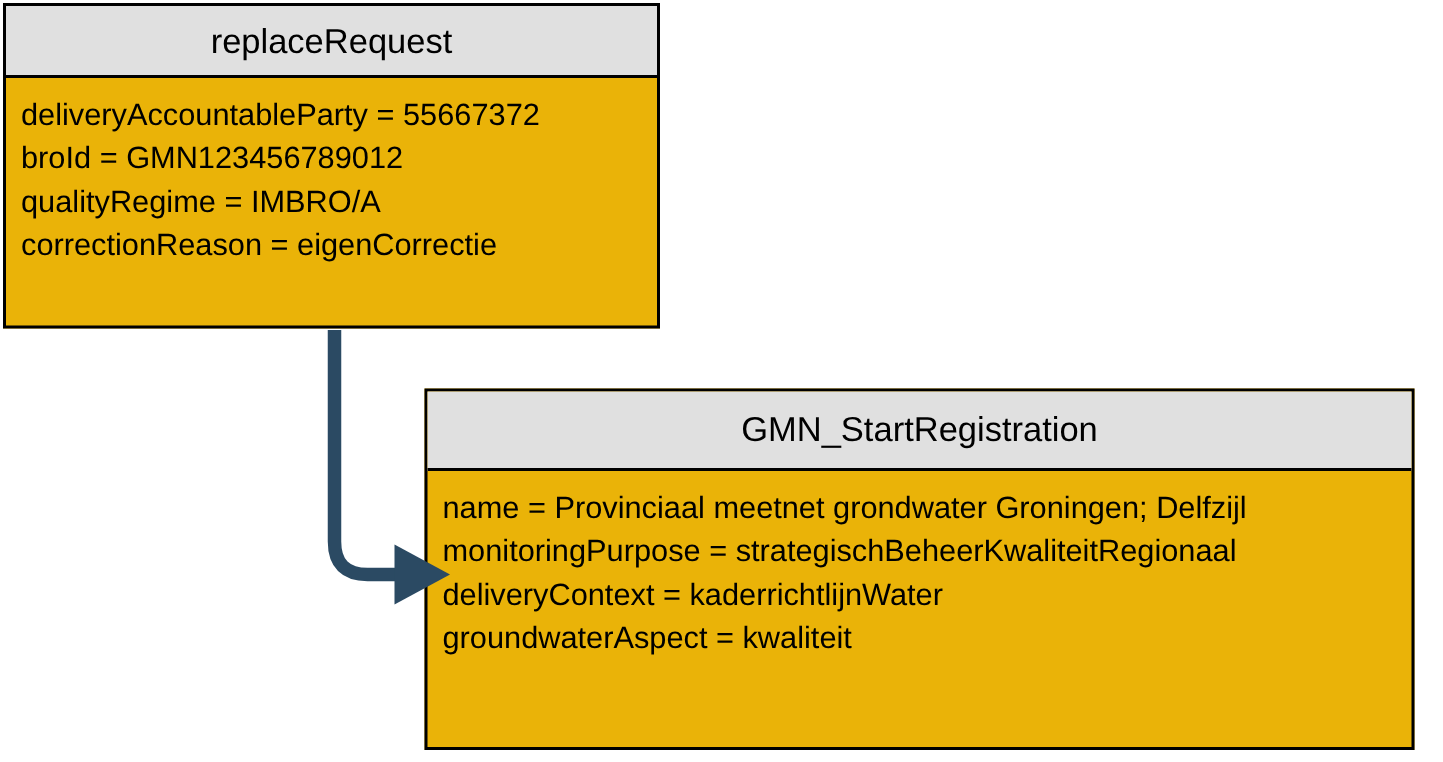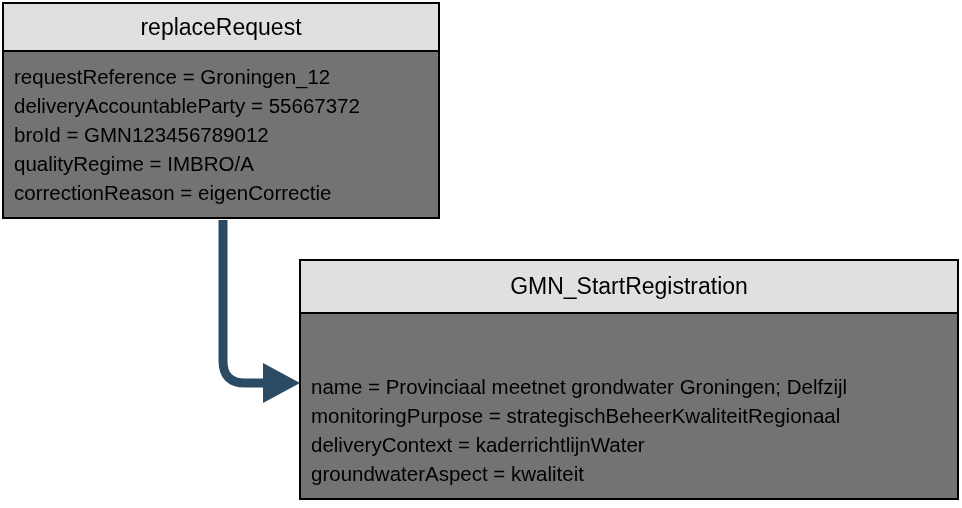--- a/index.html
+++ b/index.html
@@ -10,21 +10,21 @@
     color: #000000;
     position: relative;
     overflow: hidden;
   }
   .canvas { position: absolute; inset: 0; width: 962px; height: 508px; }
 
   .class-box {
     position: absolute;
     box-sizing: border-box;
     border: 2.5px solid #000000;
-    background: #737373;
+    background: #eab308;
     display: flex;
     flex-direction: column;
   }
   .class-box .header {
     box-sizing: border-box;
     background: #e0e0e0;
     border-bottom: 2.5px solid #000000;
     display: flex;
     align-items: center;
     justify-content: center;
@@ -41,41 +41,40 @@
     padding: 10px 4px 8px 10px;
     font-size: 20.5px;
     line-height: 29px;
     white-space: nowrap;
     overflow: hidden;
   }
 
   #box-replace-request { left: 2px; top: 2px; width: 438px; height: 217px; }
   #box-replace-request .header { height: 48px; }
 
-  #box-gmn-start-registration { left: 299px; top: 259px; width: 660px; height: 241px; gap: 48px; }
+  #box-gmn-start-registration { left: 283px; top: 259px; width: 660px; height: 241px; }
   #box-gmn-start-registration .header { height: 53px; }
 
   #connector-svg {
     position: absolute;
     left: 0; top: 0;
     width: 962px; height: 508px;
     pointer-events: none;
   }
 </style>
 </head>
 <body>
 
 <div class="canvas">
 
   <div class="class-box" id="box-replace-request">
     <div class="header">
       <span class="title">replaceRequest</span>
     </div>
     <div class="attributes">
-      <div>requestReference = Groningen_12</div>
       <div>deliveryAccountableParty = 55667372</div>
       <div>broId = GMN123456789012</div>
       <div>qualityRegime = IMBRO/A</div>
       <div>correctionReason = eigenCorrectie</div>
     </div>
   </div>
 
   <div class="class-box" id="box-gmn-start-registration">
     <div class="header">
       <span class="title">GMN_StartRegistration</span>

